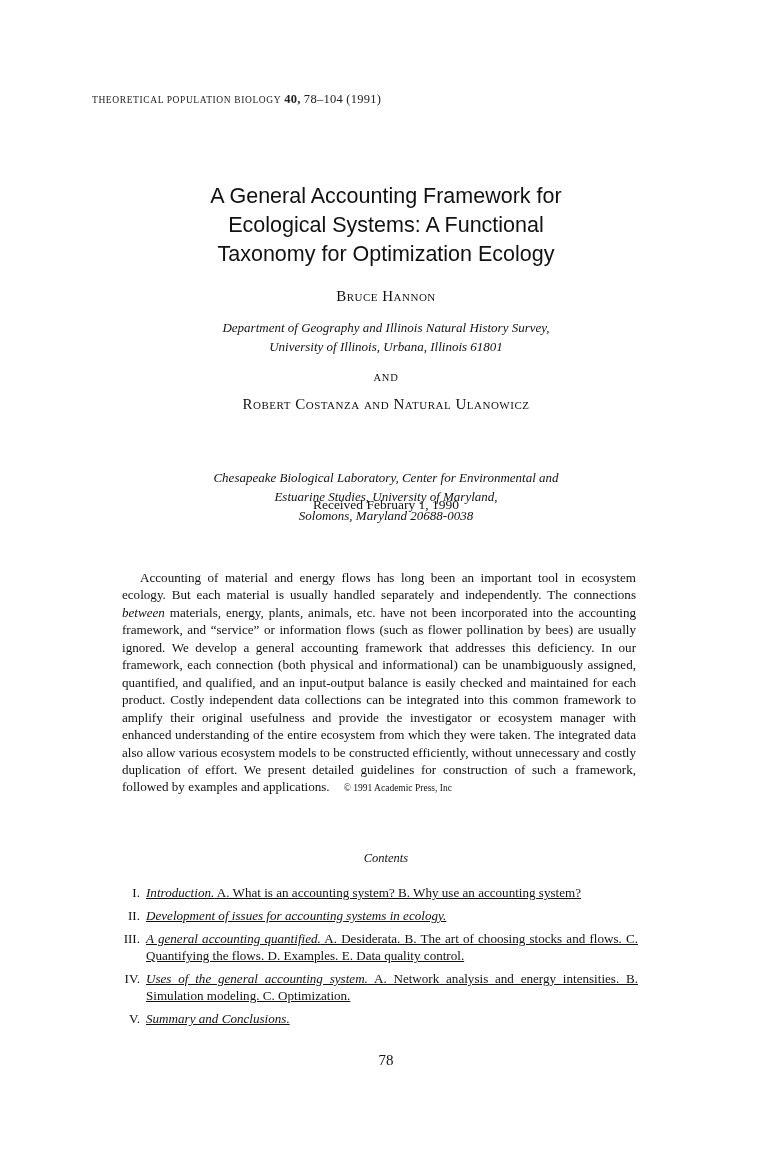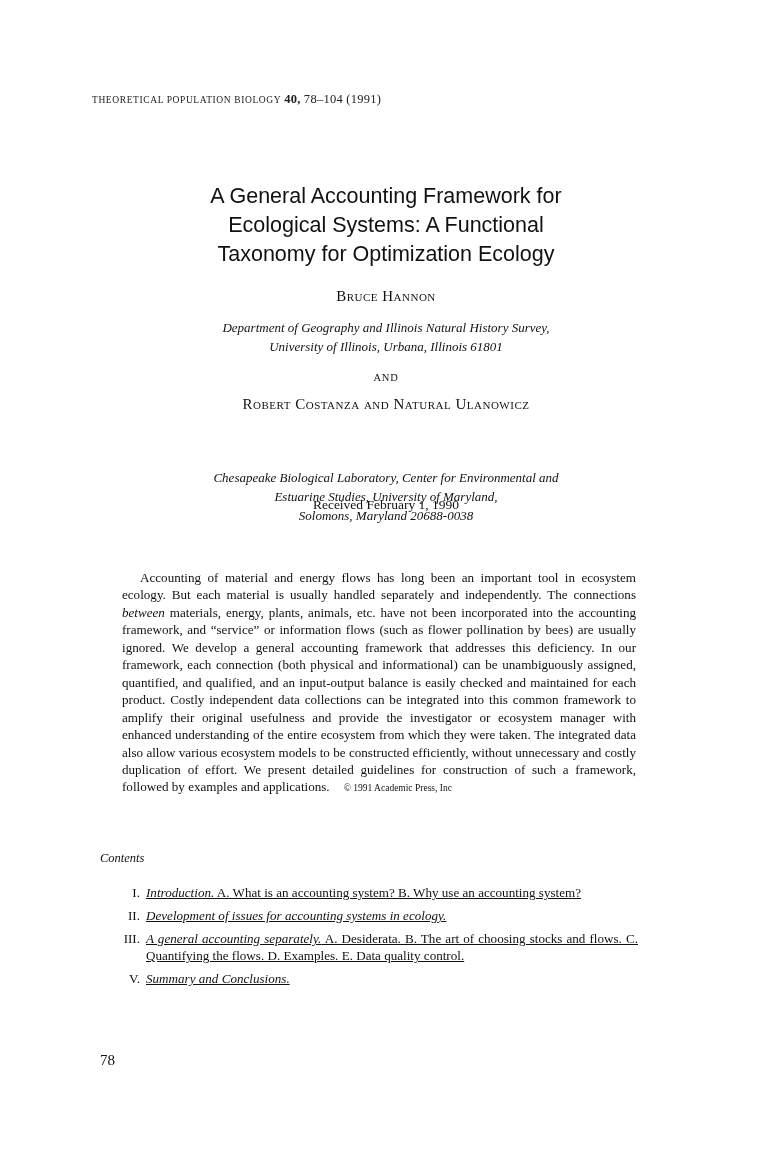--- a/index.html
+++ b/index.html
@@ -106,21 +106,21 @@
     }
     .abstract .em { font-style: italic; }
     .abstract .copy {
       font-size: 9.5px;
       margin-left: 14px;
     }
     .contents-heading {
       position: absolute;
       left: 100px;
       width: 572px;
-      text-align: left;
+      text-align: center;
       font-style: italic;
       font-size: 12.5px;
       top: 851px;
     }
     .toc {
       position: absolute;
       left: 108px;
       width: 530px;
       top: 884px;
       font-size: 13.1px;
@@ -140,20 +140,21 @@
     .toc-text {
       flex: 1;
       text-align: justify;
       text-decoration: underline;
     }
     .toc-text .it { font-style: italic; }
     .page-number {
       position: absolute;
       left: 100px;
       width: 572px;
+      text-align: center;
       top: 1052px;
       font-size: 15px;
       font-family: Liberation Serif, serif;
     }
     .footer {
       position: absolute;
       left: 92px;
       top: 1072px;
     }
     .footer .code {
@@ -215,21 +216,25 @@
     <div class="toc-item">
       <div class="toc-num">I.</div>
       <div class="toc-text"><span class="it">Introduction.</span><span> A. What is an accounting system? B. Why use an accounting system?</span></div>
     </div>
     <div class="toc-item">
       <div class="toc-num">II.</div>
       <div class="toc-text"><span class="it">Development of issues for accounting systems in ecology.</span><span></span></div>
     </div>
     <div class="toc-item">
       <div class="toc-num">III.</div>
-      <div class="toc-text"><span class="it">A general accounting separately.</span><span> A. Desiderata. B. The art of choosing stocks and flows. C. Quantifying the flows. D. Examples. E. Data quality control.</span></div>
+      <div class="toc-text"><span class="it">A general accounting quantified.</span><span> A. Desiderata. B. The art of choosing stocks and flows. C. Quantifying the flows. D. Examples. E. Data quality control.</span></div>
+    </div>
+    <div class="toc-item">
+      <div class="toc-num">IV.</div>
+      <div class="toc-text"><span class="it">Uses of the general accounting system.</span><span> A. Network analysis and energy intensities. B. Simulation modeling. C. Optimization.</span></div>
     </div>
     <div class="toc-item">
       <div class="toc-num">V.</div>
       <div class="toc-text"><span class="it">Summary and Conclusions.</span><span></span></div>
     </div>
   </div>
 
   <div class="page-number">78</div>
 
 

